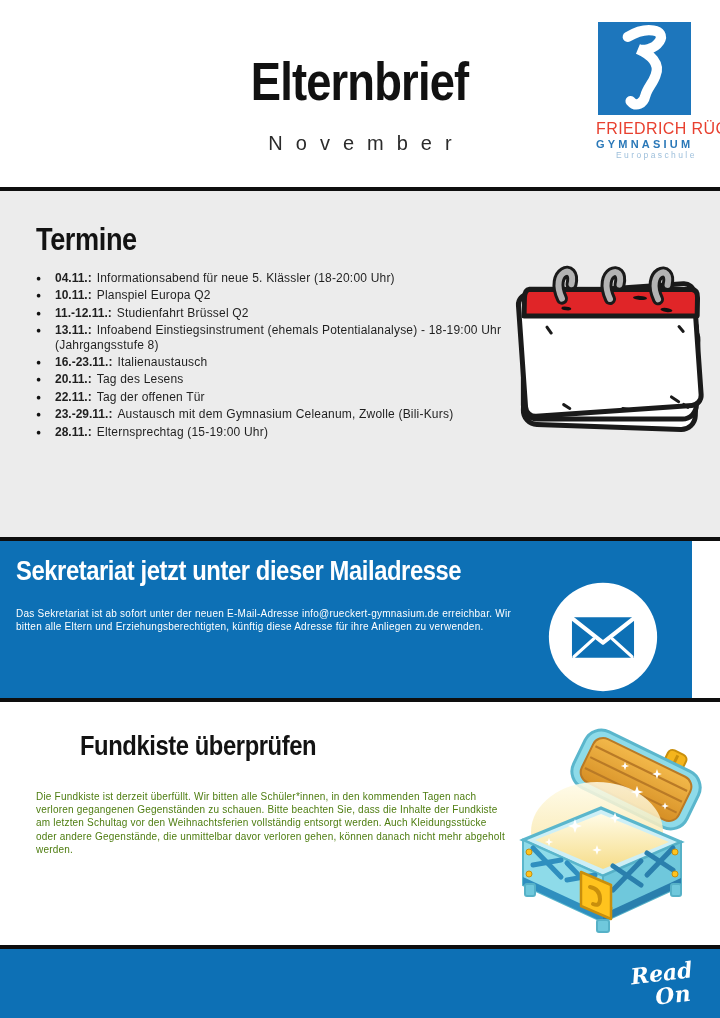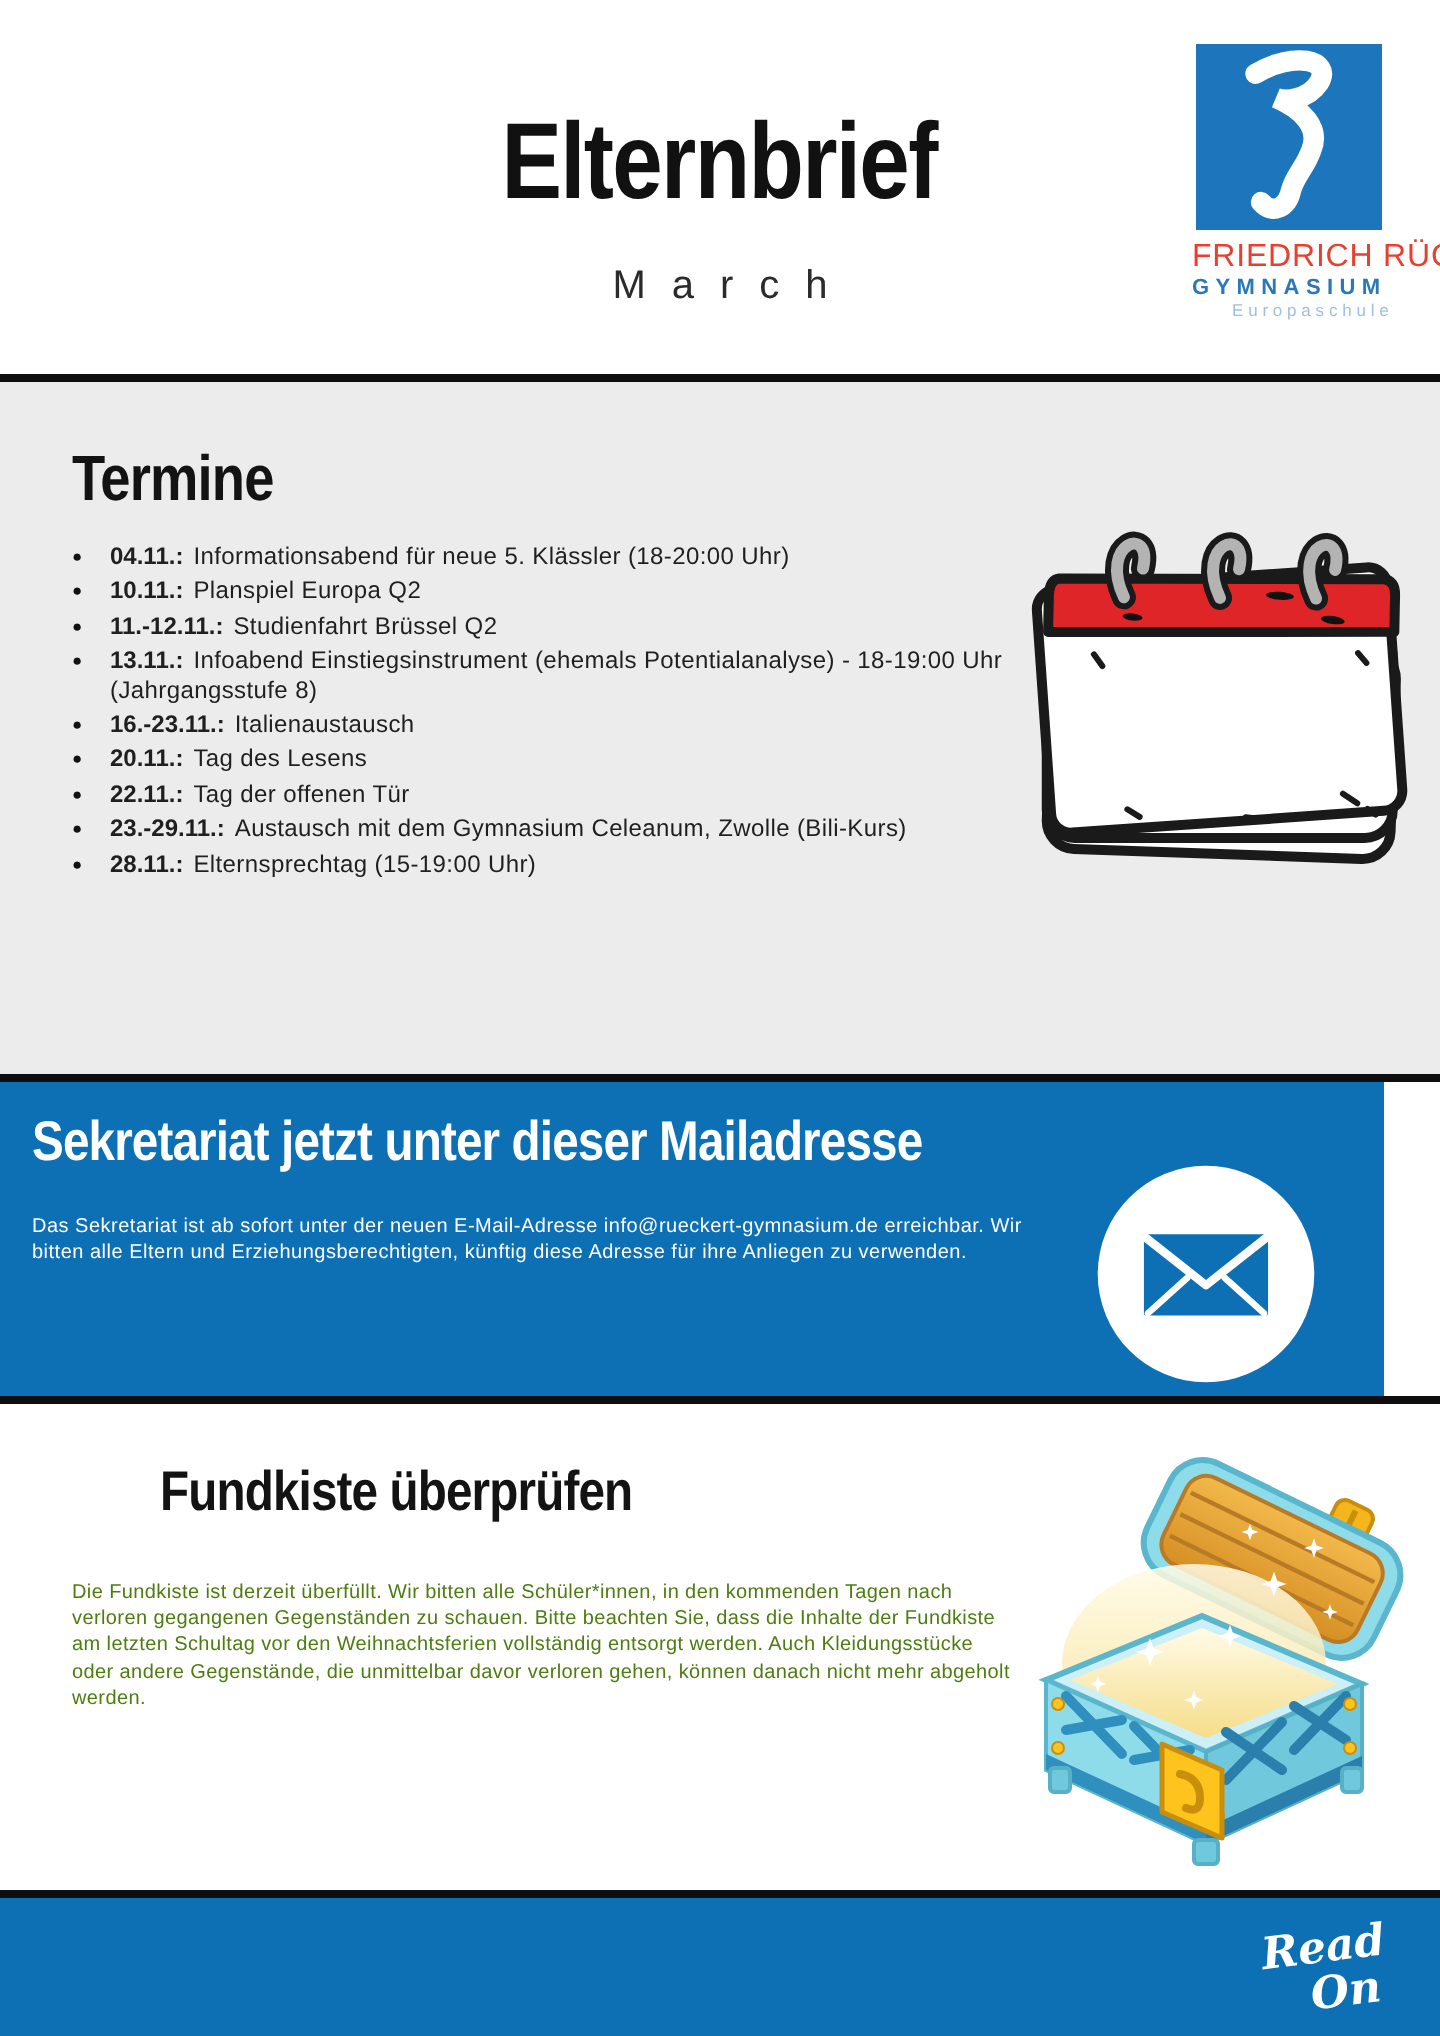--- a/index.html
+++ b/index.html
@@ -64,21 +64,21 @@
   .footer{top:949px;left:0;width:720px;height:69px;background:#0d70b5;}
   .brand{top:8px;right:20px;}
 </style>
 </head>
 <body>
 
 <div class="abs header">
   <div class="abs title-wrap">
     <h1 class="page-title">Elternbrief</h1>
   </div>
-  <div class="abs page-subtitle">March</div>
+  <div class="abs page-subtitle">November</div>
 
   <div class="abs logo">
     <svg class="logo-square" viewBox="0 0 100 100">
       <rect x="0" y="0" width="100" height="100" fill="#1d76bc"></rect>
       <path d="M32 16 C52 4 74 8 66 21 C60 30 48 31 43 29 C57 35 67 45 62 57 C59 66 53 71 51 79 C49 88 41 92 35 85" fill="none" stroke="#ffffff" stroke-width="11" stroke-linecap="round"></path>
     </svg>
     <div class="logo-line1">FRIEDRICH RÜCKERT</div>
     <div class="logo-line2">GYMNASIUM</div>
     <div class="logo-line3">Europaschule</div>
   </div>

